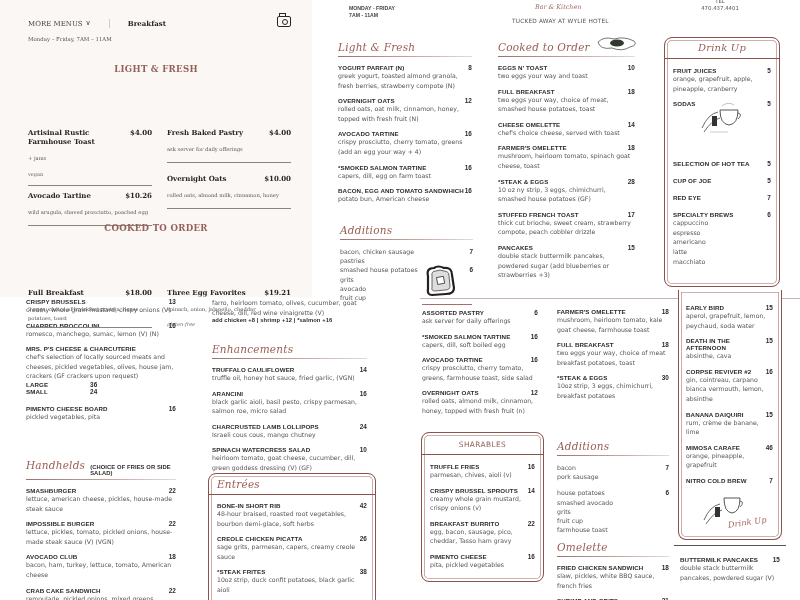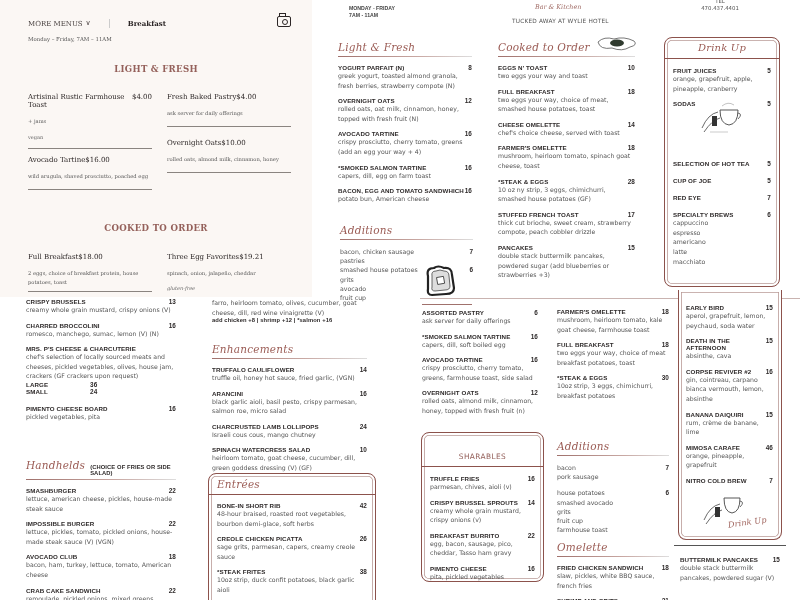--- a/index.html
+++ b/index.html
@@ -22,21 +22,21 @@
   .overlay { position:absolute; left:0; top:0; width:312px; height:297px; background:#fbf7f4; }
   .ov-top { position:absolute; left:28px; top:19px; font-family:"DejaVu Serif", serif; font-size:7px; color:#4a4241; display:flex; align-items:center; gap:18px; }
   .ov-top .sep { width:1px; height:9px; background:#ccc; }
   .ov-top .bk { font-weight:bold; color:#2c2626; }
   .ov-hours { position:absolute; left:28px; top:36px; font-family:"DejaVu Serif", serif; font-size:5.4px; color:#555; }
   .ov-cam { position:absolute; left:277px; top:16px; width:14px; height:11px; border:1.6px solid #2c2626; border-radius:2px; }
   .ov-cam::before { content:""; position:absolute; left:1px; top:-4px; width:5px; height:3px; border:1.4px solid #2c2626; border-bottom:none; }
   .ov-cam::after { content:""; position:absolute; left:3.5px; top:1.5px; width:4px; height:4px; border-radius:50%; border:1.4px solid #2c2626; }
   .ov-section { position:absolute; width:312px; text-align:center; font-family:"DejaVu Serif", serif; font-weight:bold; font-size:8.6px; color:#94605a; letter-spacing:0.3px; }
   .ov-item { position:absolute; width:124px; font-family:"DejaVu Serif", serif; }
-  .ov-item .nm { display:flex; justify-content:flex-start; font-weight:normal; font-size:7px; color:#2c2626; }
+  .ov-item .nm { display:flex; justify-content:space-between; font-weight:bold; font-size:7px; color:#2c2626;margin-top:35px; }
   .ov-item .ds { font-size:5.2px; color:#555; margin-top:9px; line-height:8.5px; }
   .ov-item .tg { font-size:5px; color:#666; font-style:italic; margin-top:7px; }
   .ov-item .ln { height:1px; background:#8a8480; margin-top:8px; }
 
   .illus { position:absolute; }
 </style>
 </head>
 <body>
 
 <div class="abs" style="left:349px;top:5px;font-family:'Liberation Sans',sans-serif;font-size:5.2px;font-weight:bold;color:#444;line-height:7px;">
@@ -396,21 +396,21 @@
   <div class="item">
     <div class="item-name">
         <span>OVERNIGHT OATS</span>
         <span class="price">12</span>
       </div>
     <div class="item-desc">rolled oats, almond milk, cinnamon, honey, topped with fresh fruit (n)</div>
   </div>
 </div>
 <div class="abs" style="left:420px;top:298px;width:380px;height:1px;background:#c9b3b0;"></div>
 
-<div class="abs boxed" style="left:421px;top:432px;width:123px;height:150px;padding:16px 8px;">
+<div class="abs boxed" style="left:421px;top:432px;width:123px;height:150px;padding:4px 8px;">
   <div style="text-align:center;font-family:'DejaVu Sans',sans-serif;font-size:7.4px;color:#94605a;letter-spacing:0.4px;margin-top:3px;">SHARABLES</div>
   <div style="height:1px;background:#8c524c;margin:5px -8px 8px -8px;"></div>
   <div class="item">
     <div class="item-name">
         <span>TRUFFLE FRIES</span>
         <span class="price">16</span>
       </div>
     <div class="item-desc">parmesan, chives, aioli (v)</div>
   </div>
   <div class="item">
@@ -596,21 +596,21 @@
     <div class="nm">
         <span>Overnight Oats</span>
         <span>$10.00</span>
       </div>
     <div class="ds" style="margin-top:8px;">rolled oats, almond milk, cinnamon, honey</div>
     <div class="ln" style="margin-top:8px;"></div>
   </div>
   <div class="ov-item" style="left:28px;top:156px;">
     <div class="nm">
         <span>Avocado Tartine</span>
-        <span>$16.00</span>
+        <span>$10.26</span>
       </div>
     <div class="ds" style="margin-top:8px;">wild arugula, shaved prosciutto, poached egg</div>
     <div class="ln" style="margin-top:8px;"></div>
   </div>
 
   <div class="ov-section" style="top:223px;">COOKED TO ORDER</div>
 
   <div class="ov-item" style="left:28px;top:253px;">
     <div class="nm">
         <span>Full Breakfast</span>

